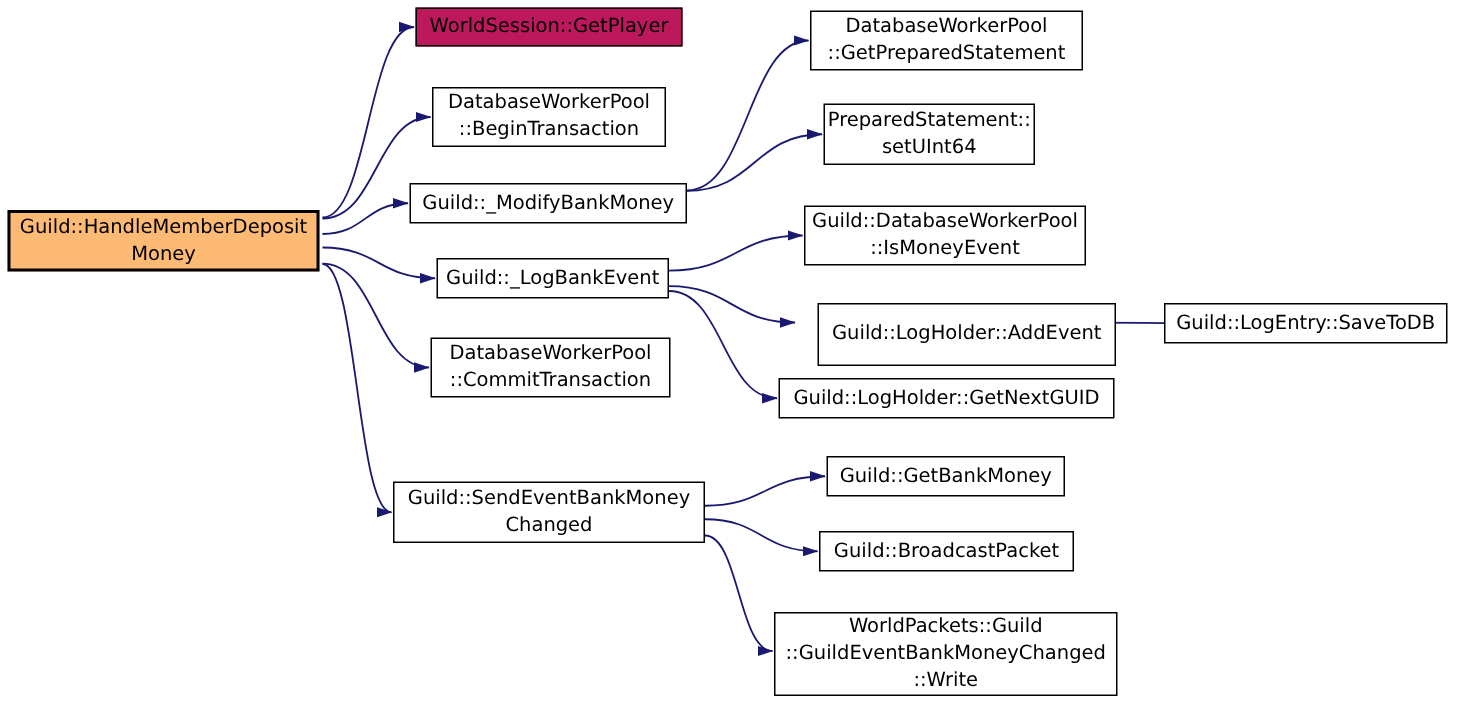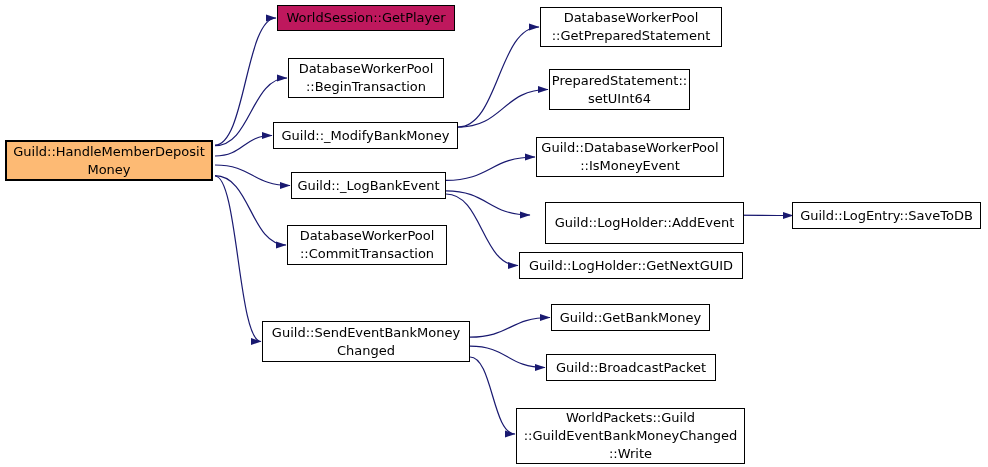--- a/index.html
+++ b/index.html
@@ -94,15 +94,15 @@
 setUInt64</div>
       <div class="graph-node" style="left: 536px; top: 137px; width: 188px; height: 40px; border-color: rgb(0, 0, 0); background: rgb(255, 255, 255);">Guild::DatabaseWorkerPool
 ::IsMoneyEvent</div>
       <div class="graph-node" style="left: 531px; top: 202px; width: 199px; height: 42px; border-color: rgb(0, 0, 0); background: rgb(255, 255, 255); margin-left: 14px;">Guild::LogHolder::AddEvent</div>
       <div class="graph-node" style="left: 519px; top: 252px; width: 224px; height: 27px; border-color: rgb(0, 0, 0); background: rgb(255, 255, 255);">Guild::LogHolder::GetNextGUID</div>
       <div class="graph-node" style="left: 551px; top: 304px; width: 159px; height: 27px; border-color: rgb(0, 0, 0); background: rgb(255, 255, 255);">Guild::GetBankMoney</div>
       <div class="graph-node" style="left: 546px; top: 354px; width: 170px; height: 27px; border-color: rgb(0, 0, 0); background: rgb(255, 255, 255);">Guild::BroadcastPacket</div>
       <div class="graph-node" style="left: 516px; top: 408px; width: 229px; height: 56px; border-color: rgb(0, 0, 0); background: rgb(255, 255, 255);">WorldPackets::Guild
 ::GuildEventBankMoneyChanged
 ::Write</div>
-      <div class="graph-node" style="left: 776px; top: 202px; width: 189px; height: 27px; border-color: rgb(0, 0, 0); background: rgb(255, 255, 255); margin-left: 16px;">Guild::LogEntry::SaveToDB</div>
+      <div class="graph-node" style="left: 776px; top: 202px; width: 189px; height: 27px; border-color: rgb(0, 0, 0); background: rgb(255, 255, 255);">Guild::LogEntry::SaveToDB</div>
     </div>
 </div>
 
 </body></html>

